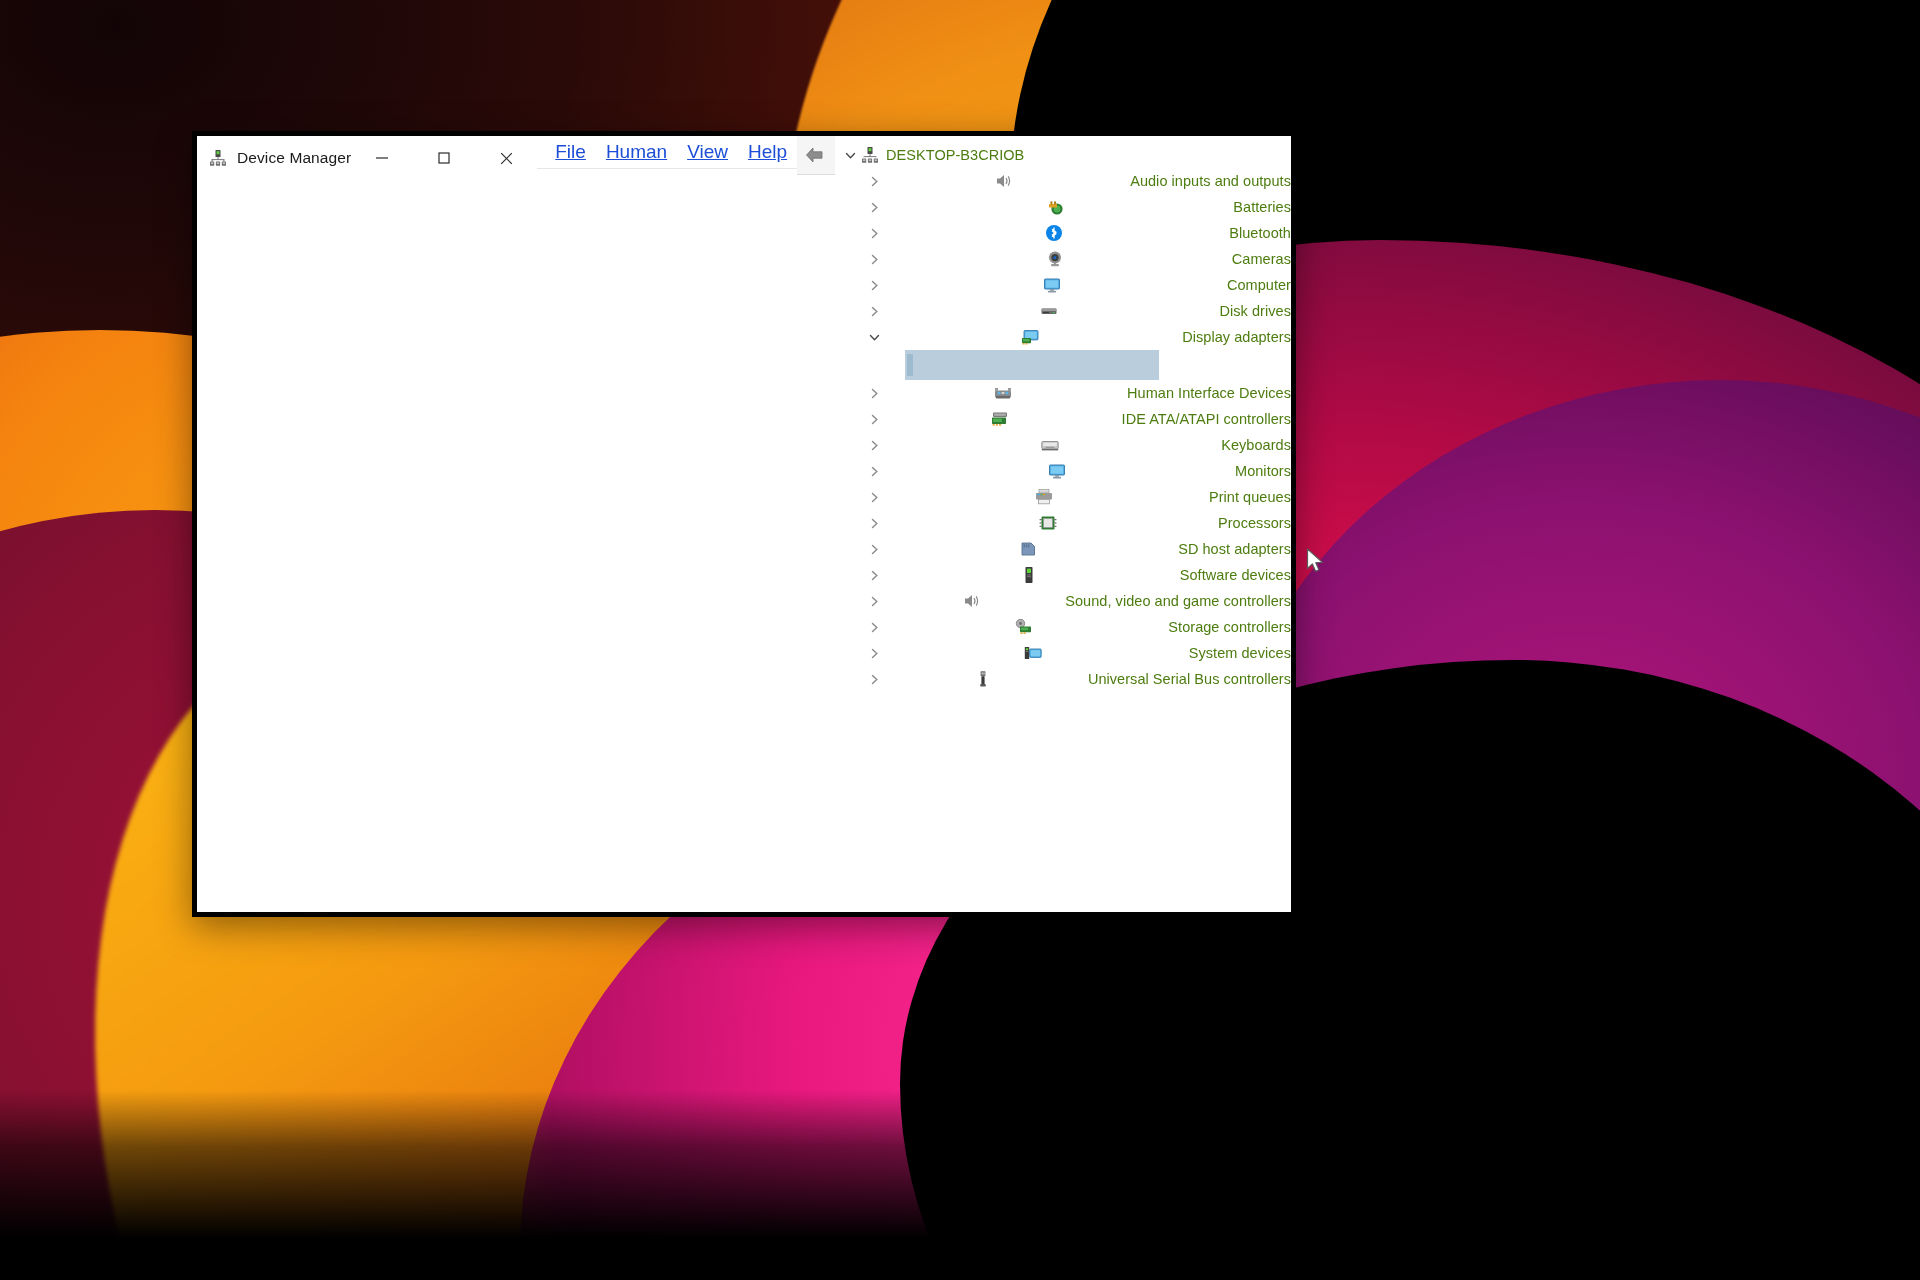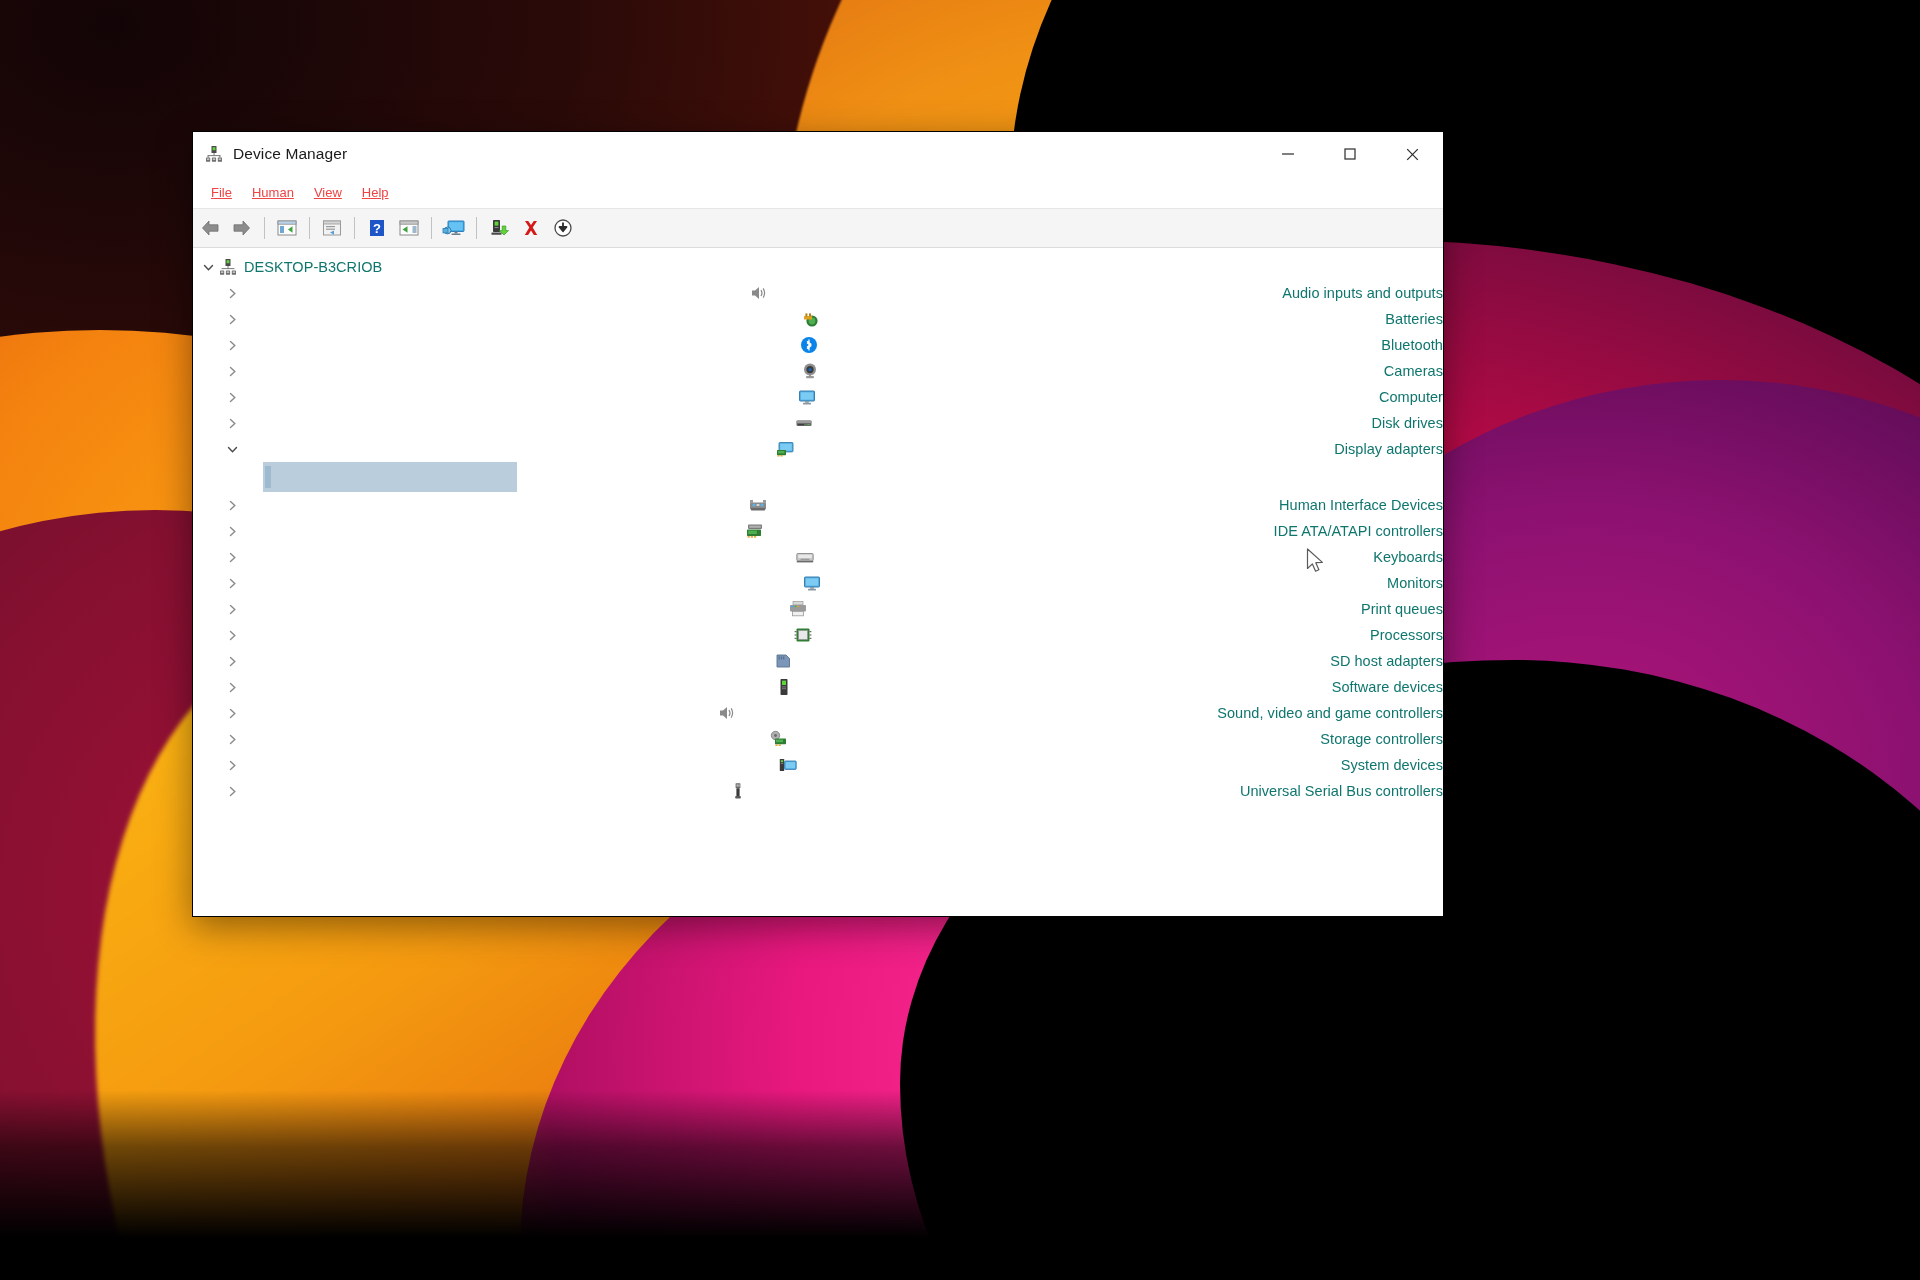--- a/index.html
+++ b/index.html
@@ -90,27 +90,27 @@
   #wp-black-bottom {
     left: 0; right: 0; bottom: 0; height: 190px;
     background: linear-gradient(to bottom, rgba(0,0,0,0) 0%, rgba(0,0,0,0.55) 30%, #000000 78%);
   }
 
   
   #dm-window {
     position: absolute;
     left: 192px;
     top: 131px;
-    width: 1252px;
+    width: 1104px;
     height: 786px;
     background: #ffffff;
-    border: 1px solid #000000;
+    border: 5px solid #000000;
     box-shadow: 0 10px 34px rgba(0,0,0,0.42);
     display: flex;
-    flex-direction: column;
+    flex-direction: row;
     box-sizing: border-box;
   }
 
   
   #title-bar {
     height: 44px;
     flex: 0 0 44px;
     display: flex;
     align-items: center;
     background: #ffffff;
@@ -146,22 +146,22 @@
   #menu-bar {
     height: 32px;
     flex: 0 0 32px;
     display: flex;
     align-items: center;
     padding-left: 8px;
     background: #ffffff;
     border-bottom: 1px solid #e6e6e6;
   }
   .menu-item {
-    font-size: 13px;
-    color: #ef4444;
+    font-size: 19px;
+    color: #1d4ed8;
     padding: 3px 10px;
     cursor: default;
     white-space: nowrap;
   }
   .menu-item u { text-decoration: underline; }
 
   
   #toolbar {
     height: 38px;
     flex: 0 0 38px;
@@ -216,21 +216,21 @@
     width: 18px; height: 18px;
     flex: 0 0 18px;
     margin-right: 7px;
     display: flex;
     align-items: center;
     justify-content: center;
     position: relative;
   }
   .tree-row .tlabel {
     font-size: 14.5px;
-    color: #0f766e;
+    color: #4d7c0f;
     letter-spacing: 0.05px;
   }
   .depth0 { padding-left: 4px; }
   .depth1 { padding-left: 28px; justify-content: space-between; }
 
   
   #selected-row {
     height: 30px;
     display: flex;
     align-items: center;

